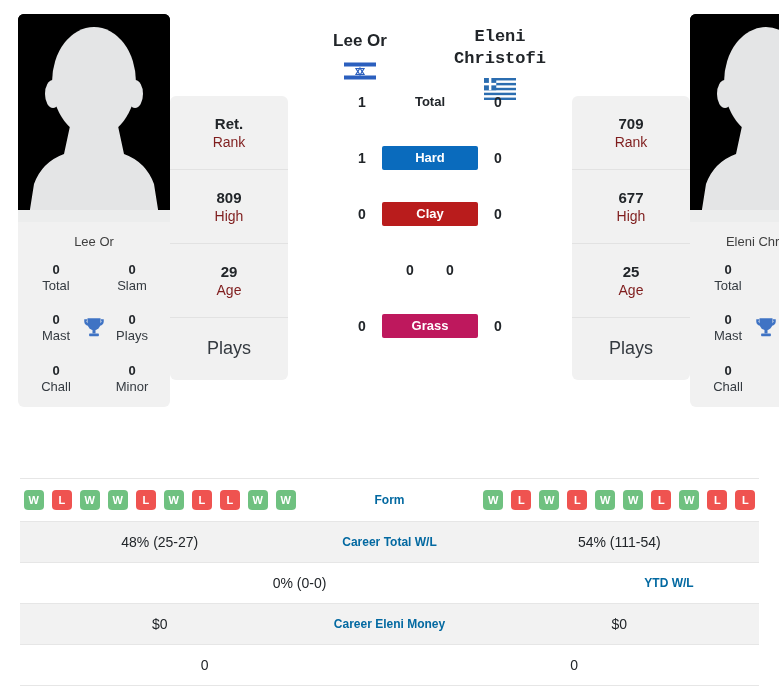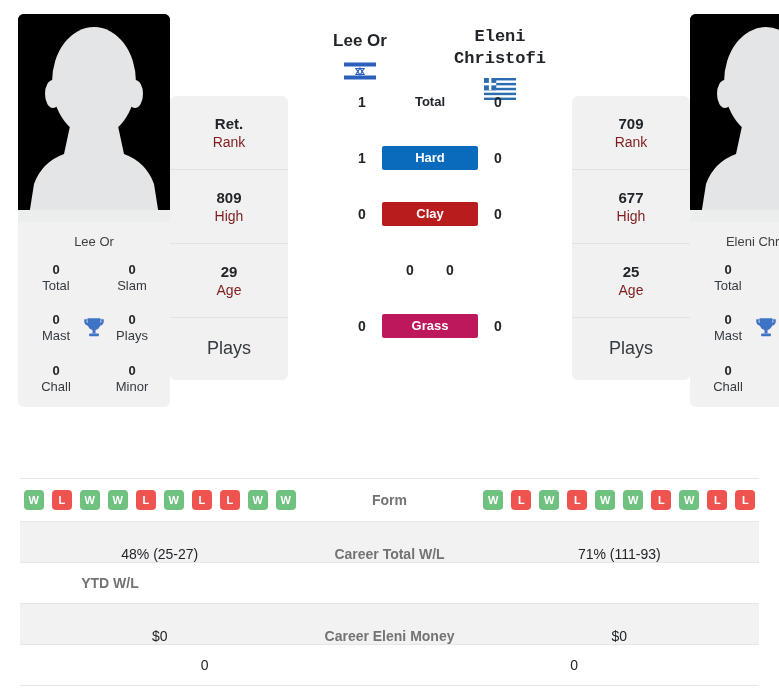--- a/index.html
+++ b/index.html
@@ -163,36 +163,36 @@
   }
 
   
   .table { width: 739px; margin: 8px auto 0 auto; border-top: 1px solid #e6e6e6; }
   .trow {
     display: flex;
     align-items: center;
     height: 41px;
     border-bottom: 1px solid #e6e6e6;
   }
-  .trow.odd { background: #f2f2f2; align-items: flex-end; }
+  .trow.odd { background: #f2f2f2; }
   .trow.even { background: #ffffff; }
   .tleft, .tright {
     flex: 1 1 0;
     display: flex;
     align-items: center;
     justify-content: center;
     font-size: 14px;
     color: #212529;
   }
   .tmid {
     flex: 0 0 180px;
     text-align: center;
-    font-size: 14px;
-    font-weight: bold;
-    color: #737373;
+    font-size: 12px;
+    font-weight: bold;
+    color: #0369a1;
   }
   .formrow { height: 43px; }
   .badges { display: flex; gap: 8px; }
   .wl {
     width: 20px; height: 20px;
     border-radius: 4px;
     color: #ffffff;
     font-size: 11px;
     font-weight: bold;
     display: flex;
@@ -436,24 +436,25 @@
             <div class="wl" style="background: rgb(111, 193, 128);">W</div>
             <div class="wl" style="background: rgb(239, 83, 80);">L</div>
             <div class="wl" style="background: rgb(239, 83, 80);">L</div>
           </div>
       </div>
     </div>
 
     <div class="trow odd">
       <div class="tleft">48% (25-27)</div>
       <div class="tmid">Career Total W/L</div>
-      <div class="tright">71% (111-93)</div>
+      <div class="tright">54% (111-54)</div>
     </div>
 
     <div class="trow even">
+      <div class="tleft">0% (0-0)</div>
       <div class="tmid">YTD W/L</div>
     </div>
 
     <div class="trow odd">
       <div class="tleft">$0</div>
       <div class="tmid">Career Eleni Money</div>
       <div class="tright">$0</div>
     </div>
 
     <div class="trow even">

